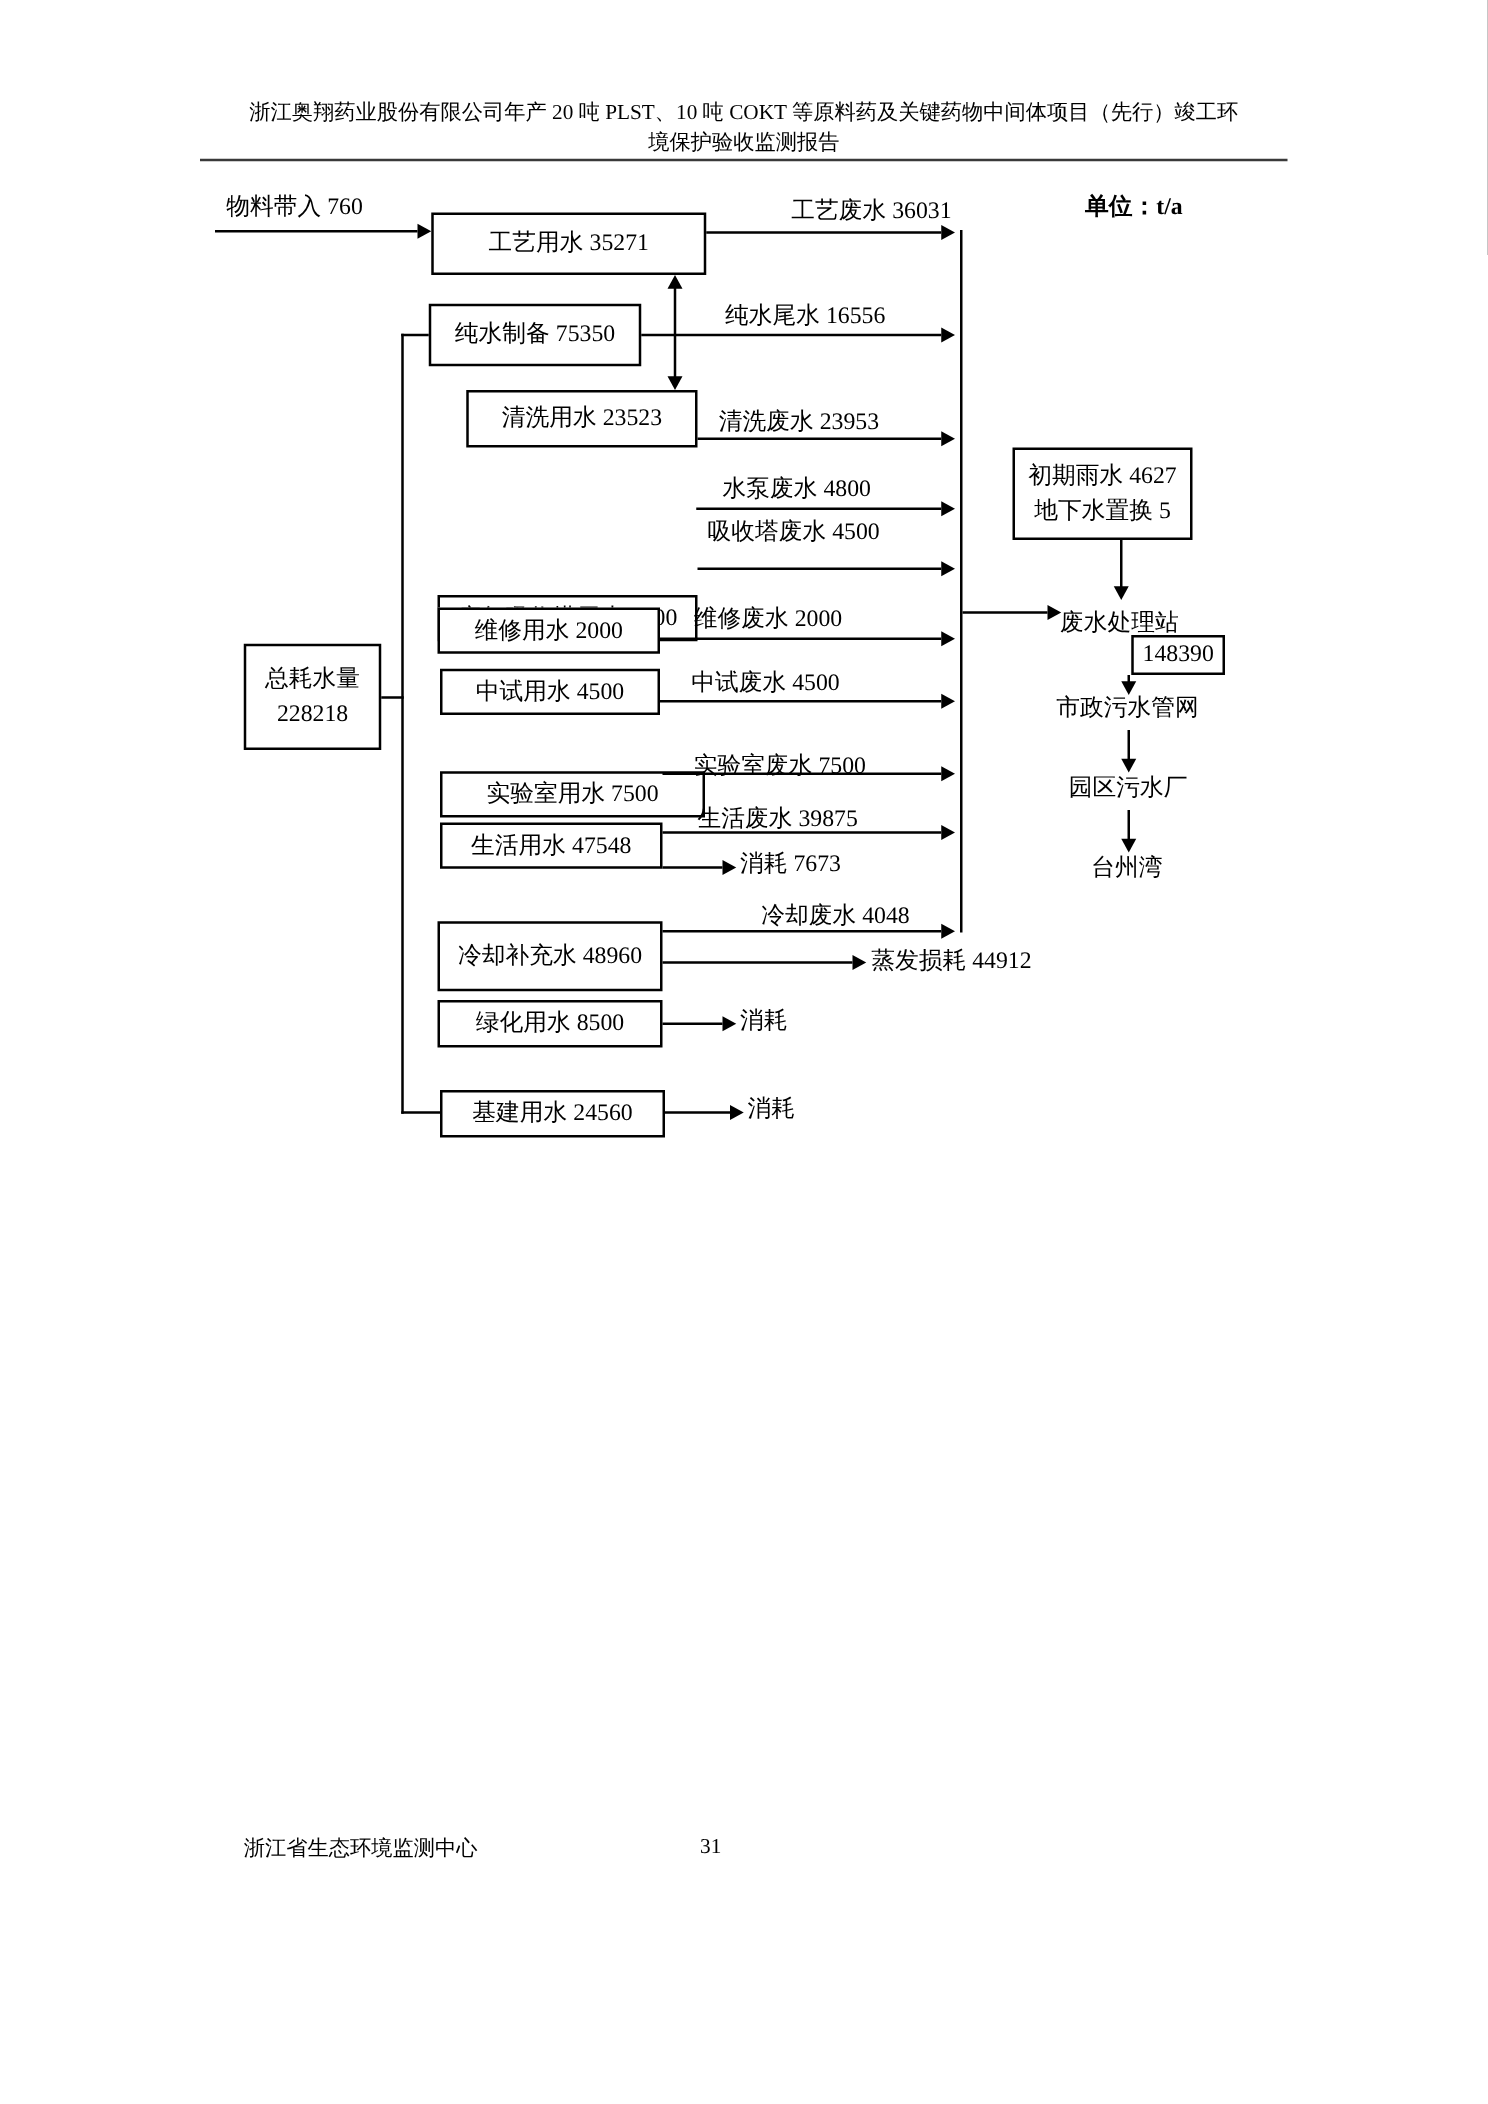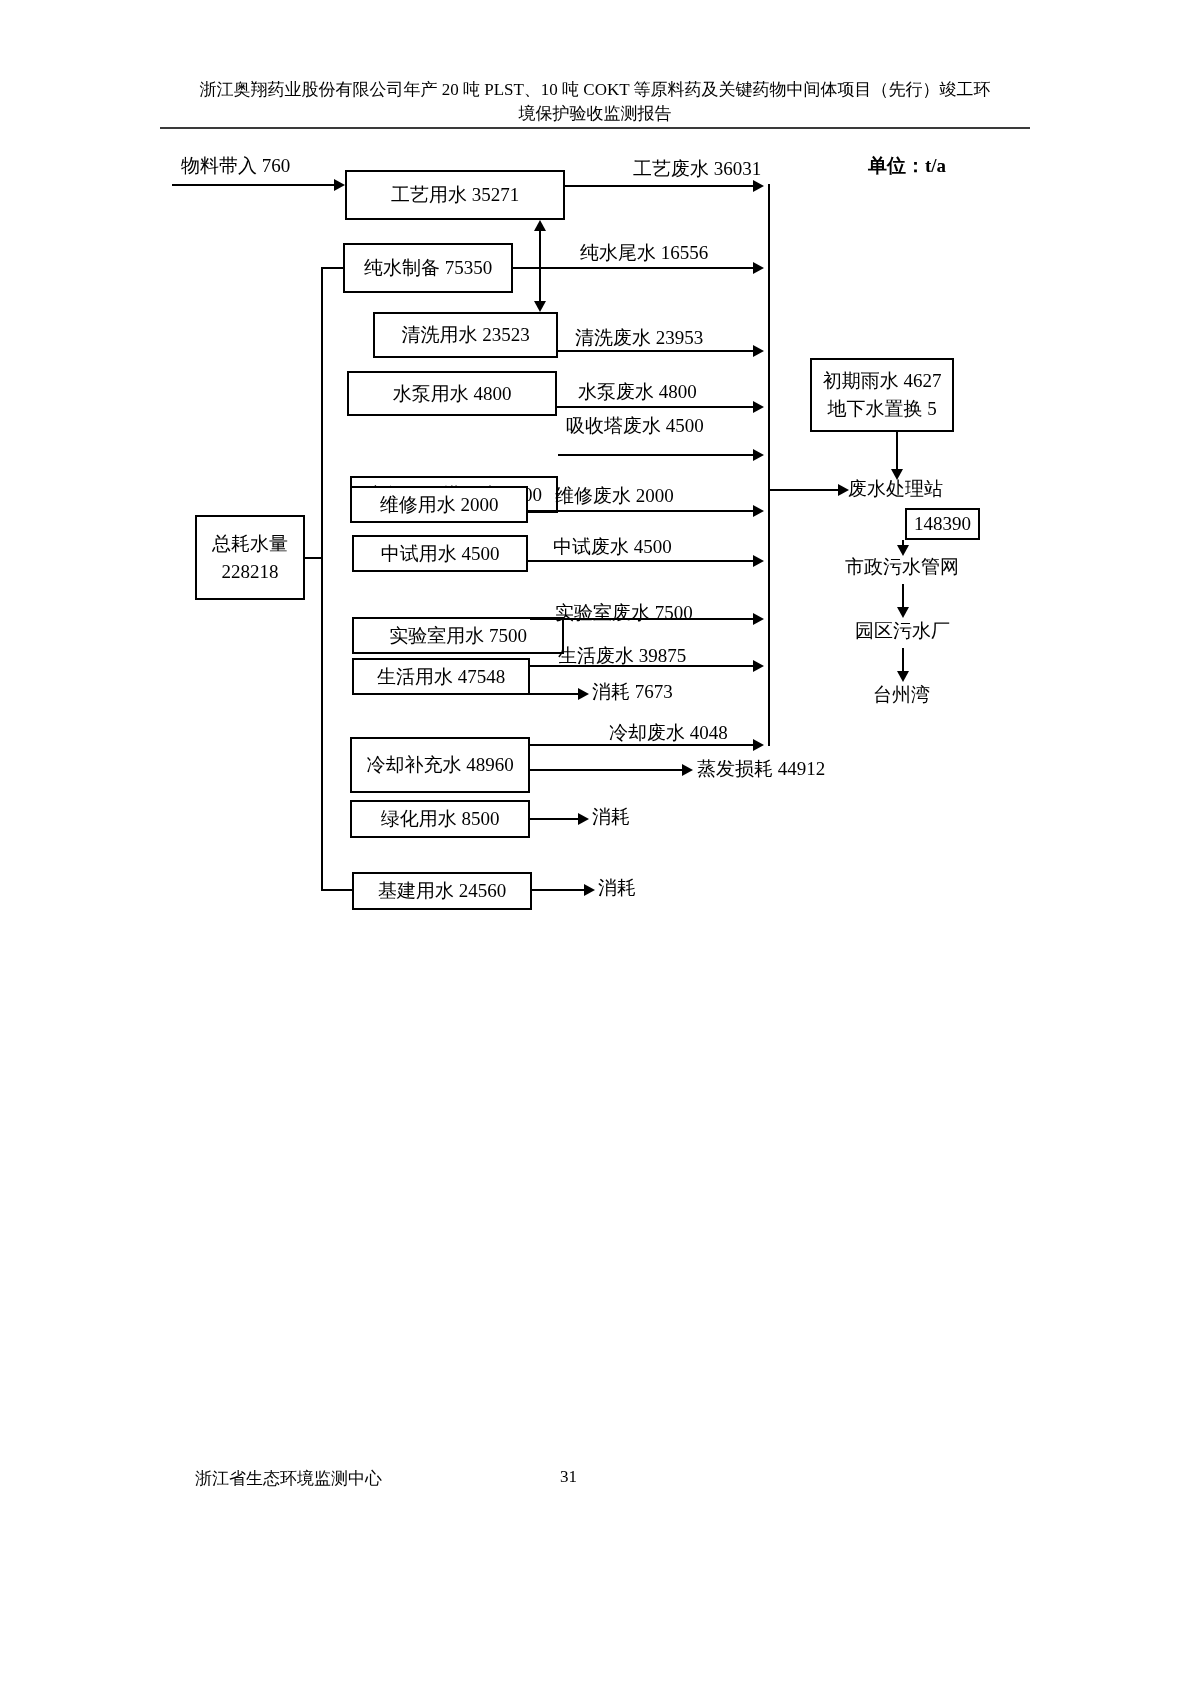--- a/index.html
+++ b/index.html
@@ -35,21 +35,20 @@
   <div class="rule" style="left:160px;top:127px;width:870px;height:2px;"></div>
 
   <div class="lbl" style="left:181px;top:155px;">物料带入 760</div>
   <div class="hl" style="left:172px;top:184px;width:162px;"></div>
   <div class="ar" style="left:334px;top:179px;"></div>
   <div class="lbl bold" style="left:868px;top:155px;">单位：t/a</div>
 
   <div class="dbox" style="left:345px;top:170px;width:220px;height:50px;">工艺用水 35271</div>
   <div class="dbox" style="left:343px;top:243px;width:170px;height:50px;">纯水制备 75350</div>
   <div class="dbox" style="left:373px;top:312px;width:185px;height:46px;">清洗用水 23523</div>
-  <div class="dbox" style="left:347px;top:371px;width:210px;height:45px;">水泵用水 4800</div>
   <div class="dbox" style="left:350px;top:440px;width:208px;height:37px;margin-top:36px;">废气吸收塔用水 4500</div>
   <div class="dbox" style="left:350px;top:486px;width:178px;height:37px;">维修用水 2000</div>
   <div class="dbox" style="left:352px;top:535px;width:176px;height:37px;">中试用水 4500</div>
   <div class="dbox" style="left:352px;top:617px;width:212px;height:37px;">实验室用水 7500</div>
   <div class="dbox" style="left:352px;top:658px;width:178px;height:37px;">生活用水 47548</div>
   <div class="dbox" style="left:350px;top:737px;width:180px;height:56px;">冷却补充水 48960</div>
   <div class="dbox" style="left:350px;top:800px;width:180px;height:38px;">绿化用水 8500</div>
   <div class="dbox" style="left:352px;top:872px;width:180px;height:38px;">基建用水 24560</div>
 
   <div class="dbox" style="left:195px;top:515px;width:110px;height:85px;">
@@ -128,21 +127,21 @@
   <div class="lbl" style="left:598px;top:877px;">消耗</div>
   <div class="hl" style="left:532px;top:889px;width:52px;"></div>
   <div class="ar" style="left:584px;top:884px;"></div>
 
   <div class="hl" style="left:770px;top:489px;width:68px;"></div>
   <div class="ar" style="left:838px;top:484px;"></div>
 
   <div class="vl" style="left:896px;top:432px;height:38px;"></div>
   <div class="ad" style="left:891px;top:469px;"></div>
 
-  <div class="lbl" style="left:848px;top:478px;">废水处理站</div>
+  <div class="lbl" style="left:848px;top:488px;">废水处理站</div>
   <div class="dbox" style="left:905px;top:508px;width:75px;height:32px;">148390</div>
 
   <div class="vl" style="left:902px;top:540px;height:6px;"></div>
   <div class="ad" style="left:897px;top:545px;"></div>
   <div class="lbl" style="left:845px;top:556px;">市政污水管网</div>
 
   <div class="vl" style="left:902px;top:584px;height:24px;"></div>
   <div class="ad" style="left:897px;top:607px;"></div>
   <div class="lbl" style="left:855px;top:620px;">园区污水厂</div>
 

